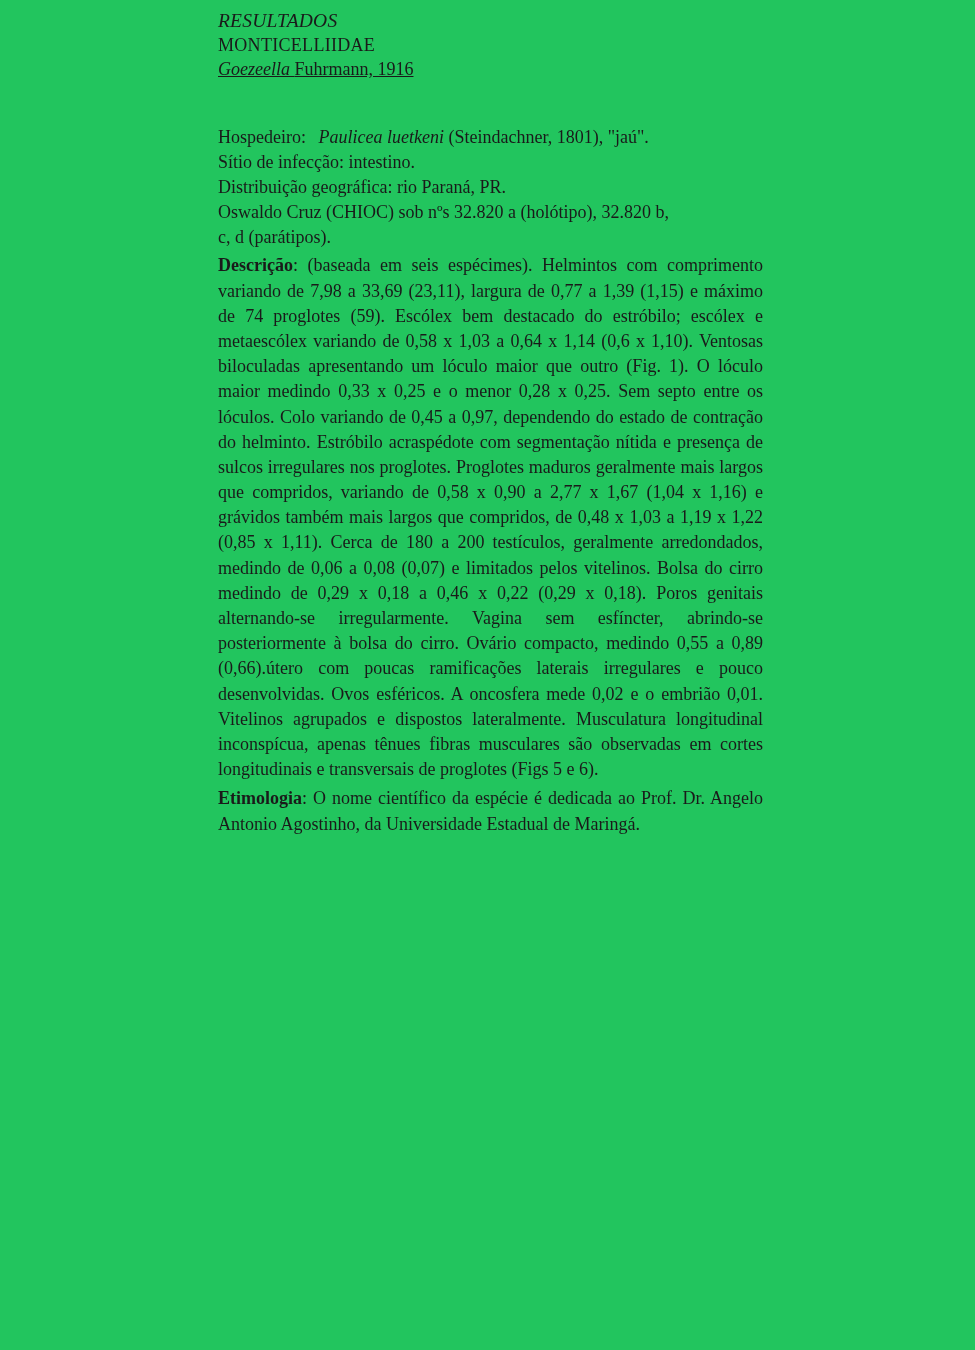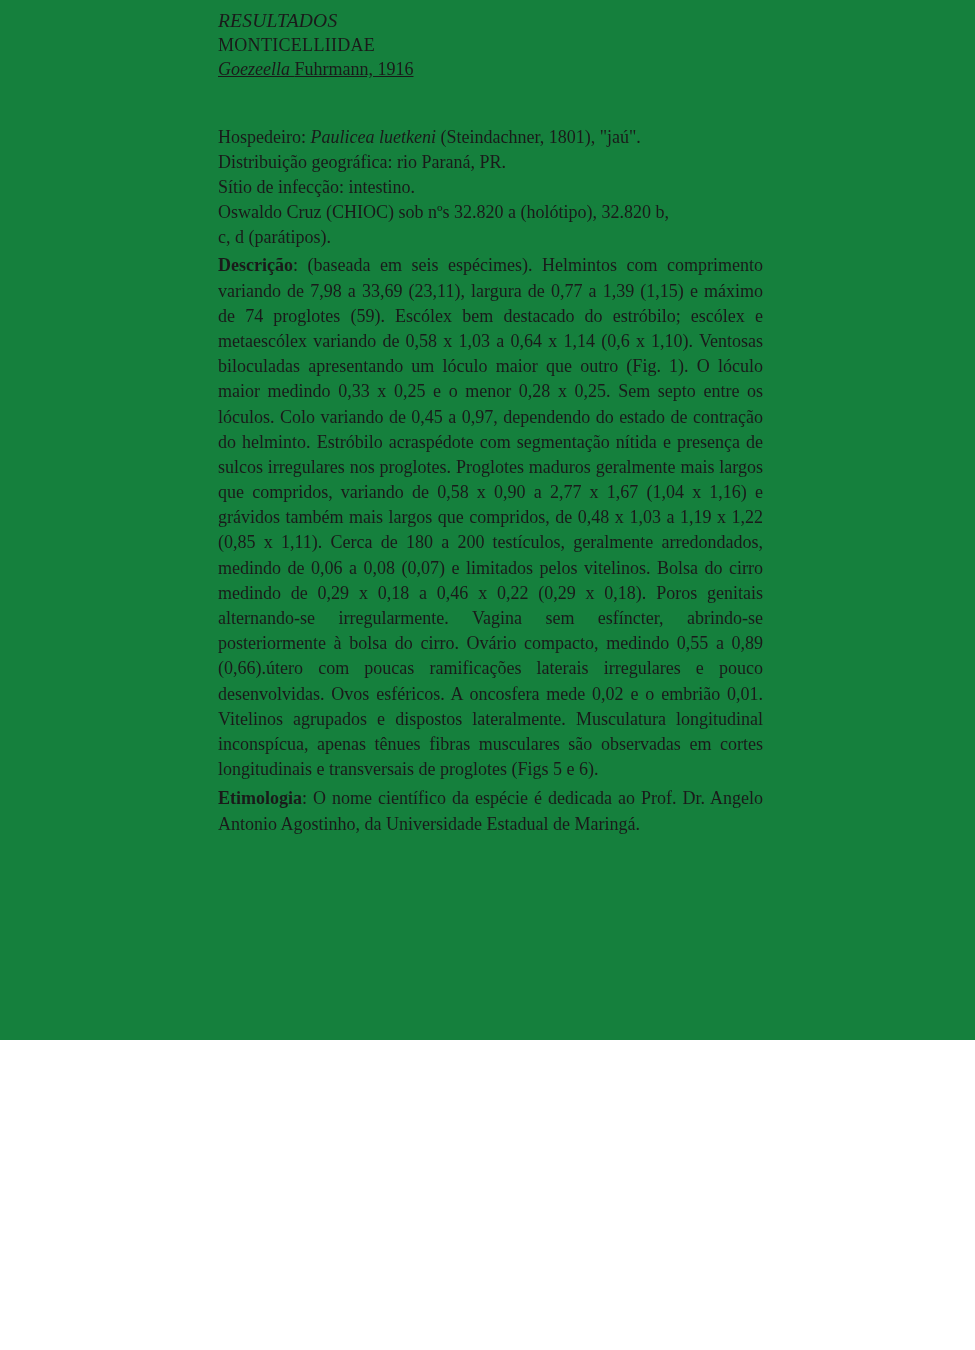--- a/index.html
+++ b/index.html
@@ -13,22 +13,22 @@
     font-family: "Liberation Serif", serif;
     color: #1a1a1a;
     position: relative;
     overflow: hidden;
   }
   .page {
     position: absolute;
     left: 0;
     top: 0;
     width: 975px;
-    height: 1040px;
-    background: #15803d;
+    height: 1350px;
+    background: #22c55e;
   }
   .content {
     position: absolute;
     left: 218px;
     top: 8px;
     width: 545px;
   }
   .sec-title {
     font-style: italic;
     font-size: 19.5px;
@@ -60,20 +60,21 @@
   }
   .species-head .figs {
     margin-left: 12px;
   }
   .meta-line {
     font-size: 18px;
     line-height: 1.38;
   }
   .meta-line .ital {
     font-style: italic;
+    margin-left: 8px;
   }
   .just-block {
     font-size: 18px;
     line-height: 1.40;
     text-align: justify;
     text-justify: inter-word;
   }
   .just-block b {
     font-weight: bold;
   }
@@ -102,23 +103,23 @@
       <span>Fuhrmann, 1916</span>
     </div>
 
 
     <div class="meta-line">
       <span>Hospedeiro:</span>
       <span class="ital">Paulicea luetkeni</span>
       <span>(Steindachner, 1801), "jaú".</span>
     </div>
 
+    <div class="meta-line">Sítio de infecção: intestino.</div>
+
     <div class="meta-line">Distribuição geográfica: rio Paraná, PR.</div>
-
-    <div class="meta-line">Sítio de infecção: intestino.</div>
 
     <div class="deposit">Oswaldo Cruz (CHIOC) sob nºs 32.820 a (holótipo), 32.820 b,</div>
     <div class="deposit">c, d (parátipos).</div>
 
     <div class="just-block para">
       <b>Descrição</b><span>: (baseada em seis espécimes). Helmintos com comprimento variando de 7,98 a 33,69 (23,11), largura de 0,77 a 1,39 (1,15) e máximo de 74 proglotes (59). Escólex bem destacado do estróbilo; escólex e metaescólex variando de 0,58 x 1,03 a 0,64 x 1,14 (0,6 x 1,10). Ventosas biloculadas apresentando um lóculo maior que outro (Fig. 1). O lóculo maior medindo 0,33 x 0,25 e o menor 0,28 x 0,25. Sem septo entre os lóculos. Colo variando de 0,45 a 0,97, dependendo do estado de contração do helminto. Estróbilo acraspédote com segmentação nítida e presença de sulcos irregulares nos proglotes. Proglotes maduros geralmente mais largos que compridos, variando de 0,58 x 0,90 a 2,77 x 1,67 (1,04 x 1,16) e grávidos também mais largos que compridos, de 0,48 x 1,03 a 1,19 x 1,22 (0,85 x 1,11). Cerca de 180 a 200 testículos, geralmente arredondados, medindo de 0,06 a 0,08 (0,07) e limitados pelos vitelinos. Bolsa do cirro medindo de 0,29 x 0,18 a 0,46 x 0,22 (0,29 x 0,18). Poros genitais alternando-se irregularmente. Vagina sem esfíncter, abrindo-se posteriormente à bolsa do cirro. Ovário compacto, medindo 0,55 a 0,89 (0,66).útero com poucas ramificações laterais irregulares e pouco desenvolvidas. Ovos esféricos. A oncosfera mede 0,02 e o embrião 0,01. Vitelinos agrupados e dispostos lateralmente. Musculatura longitudinal inconspícua, apenas tênues fibras musculares são observadas em cortes longitudinais e transversais de proglotes (Figs 5 e 6).</span>
     </div>
 
     <div class="just-block para">
       <b>Etimologia</b><span>: O nome científico da espécie é dedicada ao Prof. Dr. Angelo Antonio Agostinho, da Universidade Estadual de Maringá.</span>

